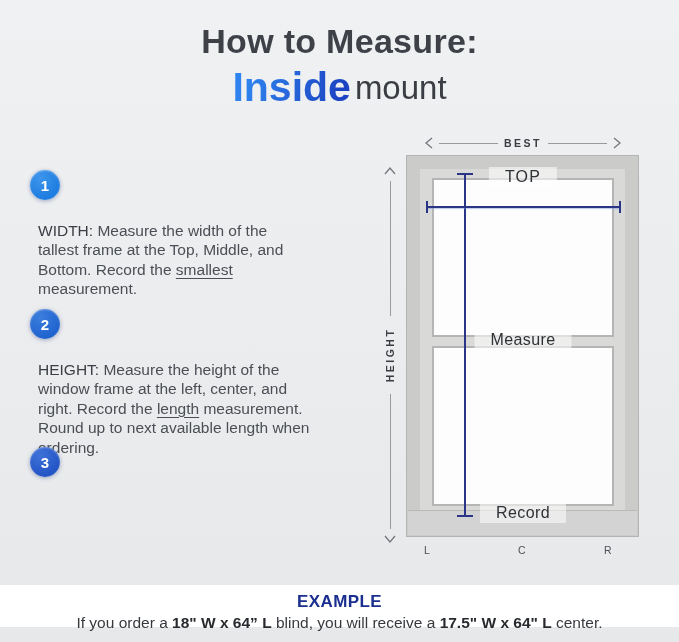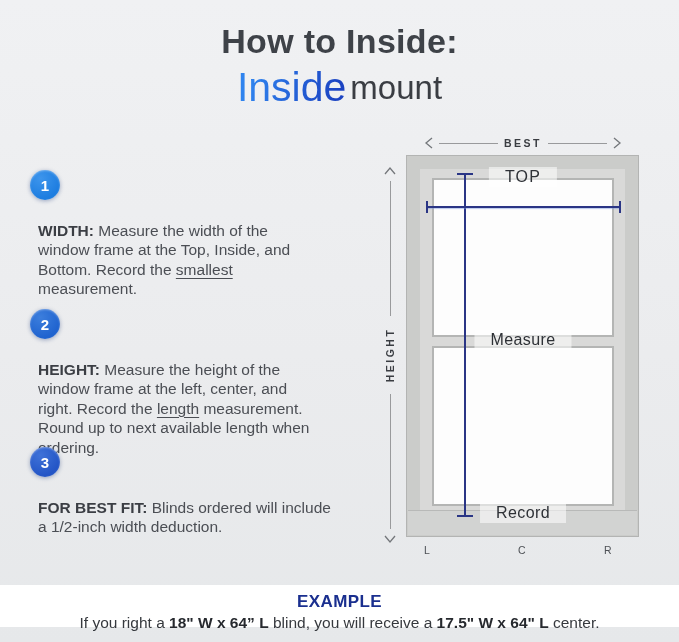--- a/index.html
+++ b/index.html
@@ -5,21 +5,21 @@
   html,body{margin:0;padding:0;background:#ffffff;}
   .page{
     position:relative;width:679px;height:642px;overflow:hidden;
     font-family:"Liberation Sans", sans-serif;
     background:linear-gradient(180deg,#f0f1f3 0%,#ebecee 55%,#e6e8ea 100%);
   }
   
   .title{position:absolute;top:22px;left:0;width:100%;text-align:center;color:#3e4248;}
   .title-line1{font-size:34px;font-weight:600;letter-spacing:0.3px;}
   .title-line2{margin-top:3px;font-size:33px;font-weight:500;color:#3a3d43;}
-  .accent{font-size:41px;font-weight:400;color:#1d55cd;vertical-align:-2px;}
+  .accent{font-size:41px;font-weight:700;color:#1d55cd;vertical-align:-2px;}
   @supports ((-webkit-background-clip:text) or (background-clip:text)){
     .accent{
       background:linear-gradient(105deg,#2f83ee 15%,#1b43c2 90%);
       -webkit-background-clip:text;background-clip:text;
       -webkit-text-fill-color:transparent;color:transparent;
     }
   }
   .mount{margin-left:4px;}
   
   .badge{
@@ -28,21 +28,21 @@
     color:#fff;font-size:15px;font-weight:700;
     box-shadow:0 1px 4px rgba(25,55,120,0.40), inset 0 1px 2px rgba(255,255,255,0.35);
   }
   .badge-1{top:170px;background:radial-gradient(circle at 35% 28%,#3d95ec,#1d7de0 70%);}
   .badge-2{top:309px;background:radial-gradient(circle at 35% 28%,#3c7edd,#1f63cf 70%);}
   .badge-3{top:447px;background:radial-gradient(circle at 35% 28%,#3f72d8,#2355c6 70%);}
   .step-text{
     position:absolute;left:38px;width:330px;
     font-size:15.5px;line-height:19.5px;color:#4b4e54;white-space:pre-line;
   }
-  .step-text b{color:#3b3e44;font-weight:700;}
+  .step-text b{color:#3b3e44;font-weight:400;}
   .step-text u{text-underline-offset:3px;text-decoration-thickness:1px;}
   .step-text-1{top:205px;} .step-text-2{top:344px;} .step-text-3{top:482px;}
   
   .width-arrow{
     position:absolute;left:424px;top:136px;width:198px;height:14px;
     display:flex;align-items:center;gap:6px;color:#3a3d42;
   }
   .arrow-line{flex:1;height:1px;background:#999a9c;}
   .arrow-text{font-size:10.5px;font-weight:600;letter-spacing:2.5px;white-space:nowrap;}
   .height-arrow{
@@ -87,46 +87,44 @@
   .footer-heading{margin-top:7px;font-size:17px;font-weight:700;color:#1a2f8f;letter-spacing:0.4px;}
   .footer-line{margin-top:2px;font-size:15.5px;color:#36393e;}
   .footer-line b{color:#26292e;font-weight:700;}
 </style>
 </head>
 <body>
 
 <div class="page">
 
   <div class="title">
-    <div class="title-line1">How to Inside:</div>
+    <div class="title-line1">How to Measure:</div>
     <div class="title-line2"><span class="accent">Inside</span><span class="mount">mount</span></div>
   </div>
 
   <div class="badge badge-1">
       <span>1</span>
     </div>
   <p class="step-text step-text-1"><b>WIDTH:</b><span> Measure the width of the
-window frame at the Top, Inside, and
+tallest frame at the Top, Middle, and
 Bottom. Record the </span><u>smallest</u><span>
 measurement.</span></p>
 
   <div class="badge badge-2">
       <span>2</span>
     </div>
   <p class="step-text step-text-2"><b>HEIGHT:</b><span> Measure the height of the
 window frame at the left, center, and
 right. Record the </span><u>length</u><span> measurement.
 Round up to next available length when
 ordering.</span></p>
 
   <div class="badge badge-3">
       <span>3</span>
     </div>
-  <p class="step-text step-text-3"><b>FOR BEST FIT:</b><span> Blinds ordered will include
-a 1/2-inch width deduction.</span><u></u><span></span></p>
 
   <div class="width-arrow">
     <svg class="chev" width="9" height="12" viewBox="0 0 9 12">
         <polyline points="8,1 2,6 8,11" fill="none" stroke="#74777b" stroke-width="1.3"></polyline>
       </svg>
     <div class="arrow-line"></div>
     <span class="arrow-text">BEST</span>
     <div class="arrow-line"></div>
     <svg class="chev" width="9" height="12" viewBox="0 0 9 12">
         <polyline points="1,1 7,6 1,11" fill="none" stroke="#74777b" stroke-width="1.3"></polyline>
@@ -164,16 +162,16 @@
   <div class="pane-label label-top">TOP</div>
   <div class="pane-label label-middle">Measure</div>
   <div class="pane-label label-bottom">Record</div>
 
   <span class="marker marker-l">L</span>
   <span class="marker marker-c">C</span>
   <span class="marker marker-r">R</span>
 
   <div class="footer">
     <div class="footer-heading">EXAMPLE</div>
-    <div class="footer-line"><span>If you right a </span><b>18" W x 64” L</b><span> blind, you will receive a </span><b>17.5" W x 64" L</b><span> center.</span></div>
+    <div class="footer-line"><span>If you order a </span><b>18" W x 64” L</b><span> blind, you will receive a </span><b>17.5" W x 64" L</b><span> center.</span></div>
   </div>
 
 </div>
 
 </body></html>

